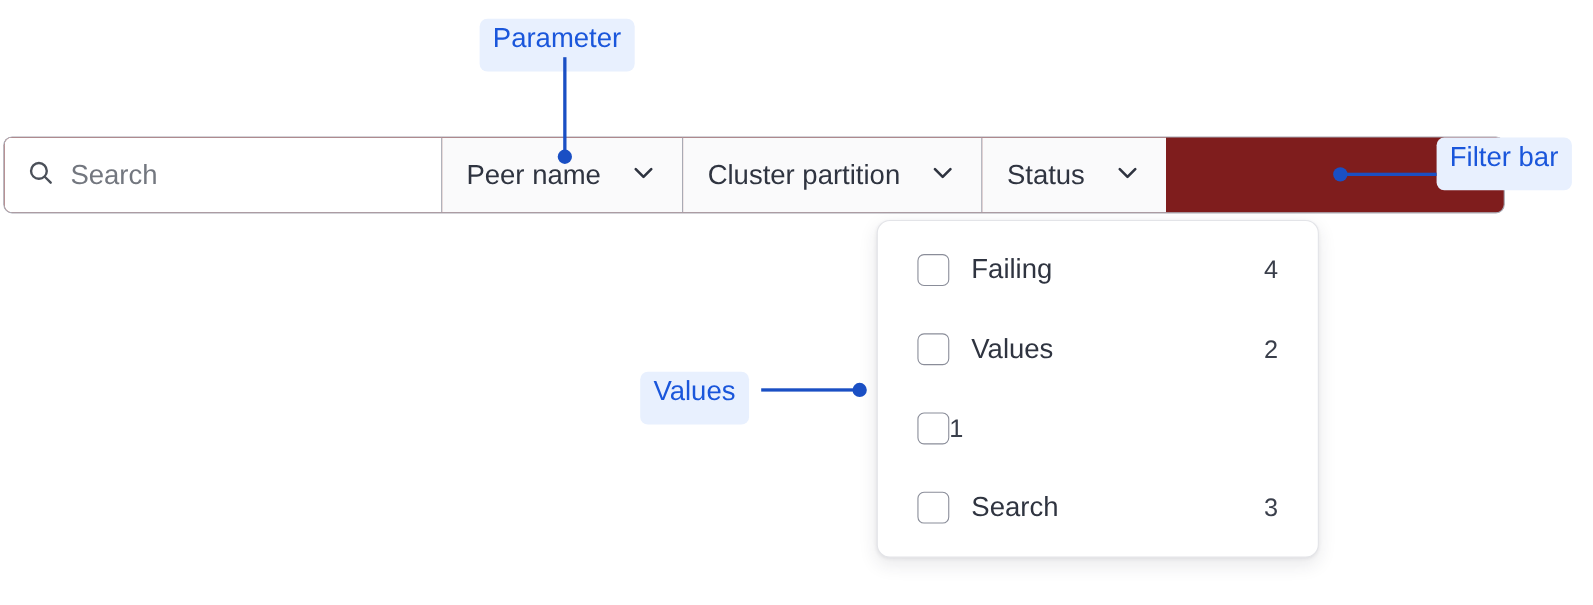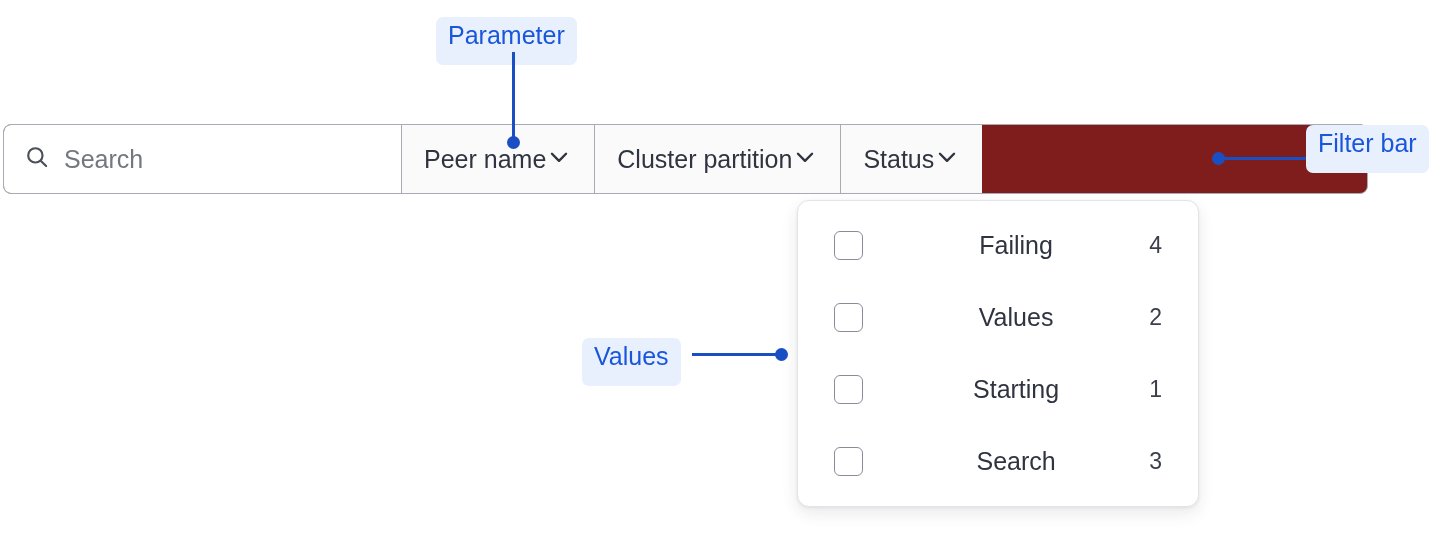--- a/index.html
+++ b/index.html
@@ -58,20 +58,21 @@
     padding: 0;
   }
   #search-input::placeholder {
     color: #73777f;
     opacity: 1;
   }
 
   .dd-cell {
     padding: 0 22px;
     justify-content: space-between;
+    gap: 26px;
     background: #fafafb;
     cursor: pointer;
     border-right: 1.5px solid #a9aab4;
   }
   .dd-cell:last-child { border-right: none; text-align: center; }
 
   .dd-label {
     font-size: 25px;
     color: #2f3440;
     white-space: nowrap;
@@ -99,21 +100,20 @@
     display: flex;
     flex-direction: column;
     justify-content: space-between;
   }
 
   .opt-row {
     display: flex;
     align-items: center;
     height: 44px;
     cursor: pointer;
-    text-align: center;
   }
 
   .opt-check {
     width: 29px;
     height: 29px;
     box-sizing: border-box;
     border: 1.8px solid #8a8d99;
     border-radius: 6px;
     background: #ffffff;
     flex: 0 0 auto;
@@ -222,21 +222,20 @@
   </div>
 
   <div class="opt-row">
     <span class="opt-check"></span>
     <span class="opt-label">Values</span>
     <span class="opt-count">2</span>
   </div>
 
   <div class="opt-row">
     <span class="opt-check"></span>
-    <span class="opt-label">Starting</span>
     <span class="opt-count">1</span>
   </div>
 
   <div class="opt-row">
     <span class="opt-check"></span>
     <span class="opt-label">Search</span>
     <span class="opt-count">3</span>
   </div>
 
 </div>

